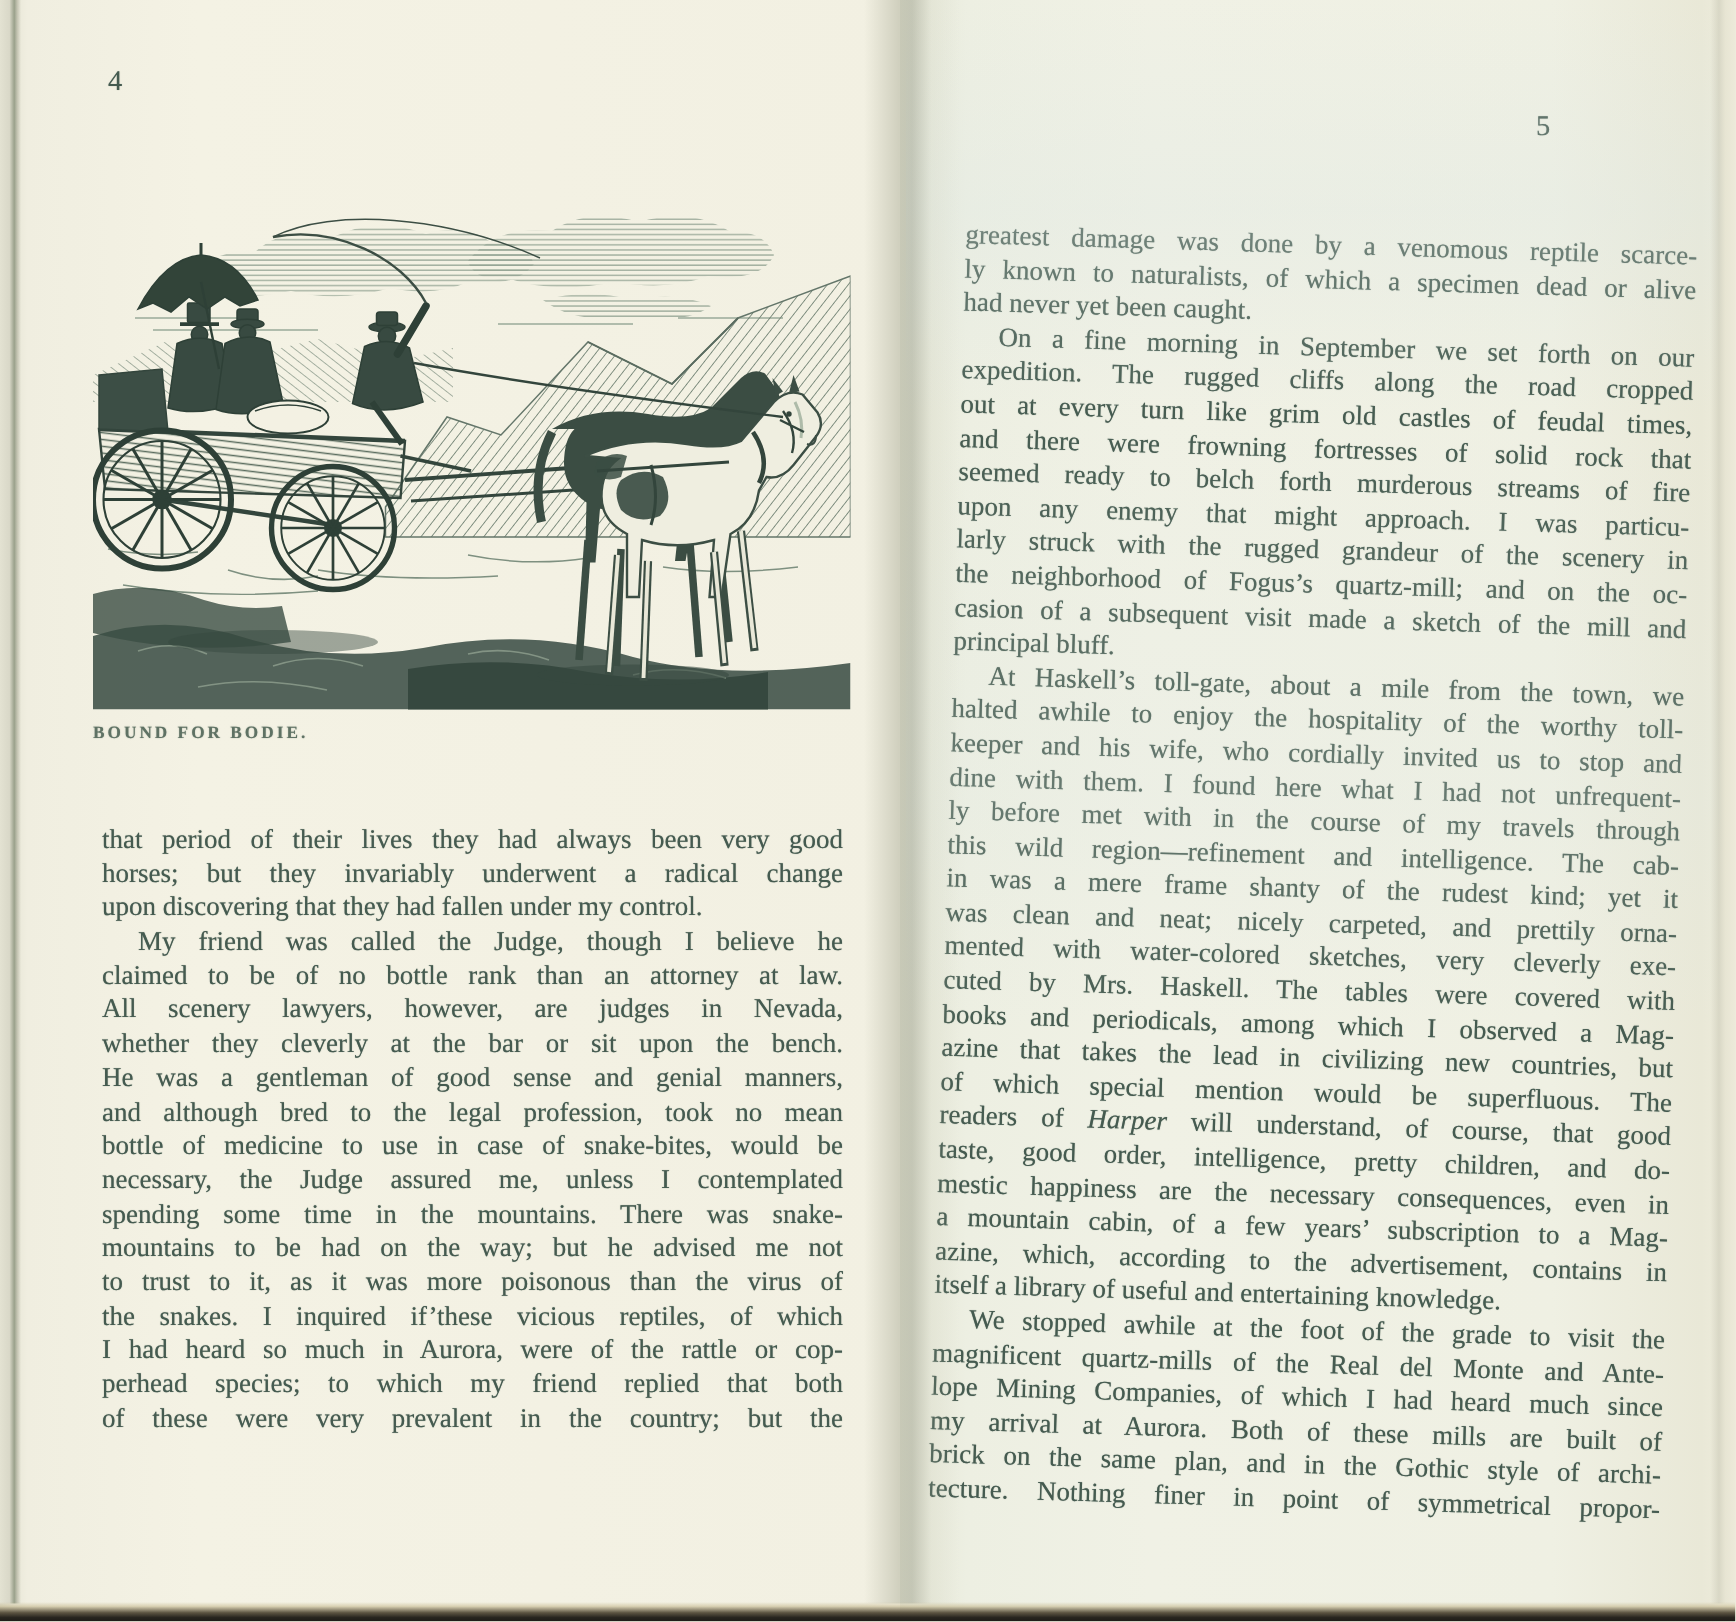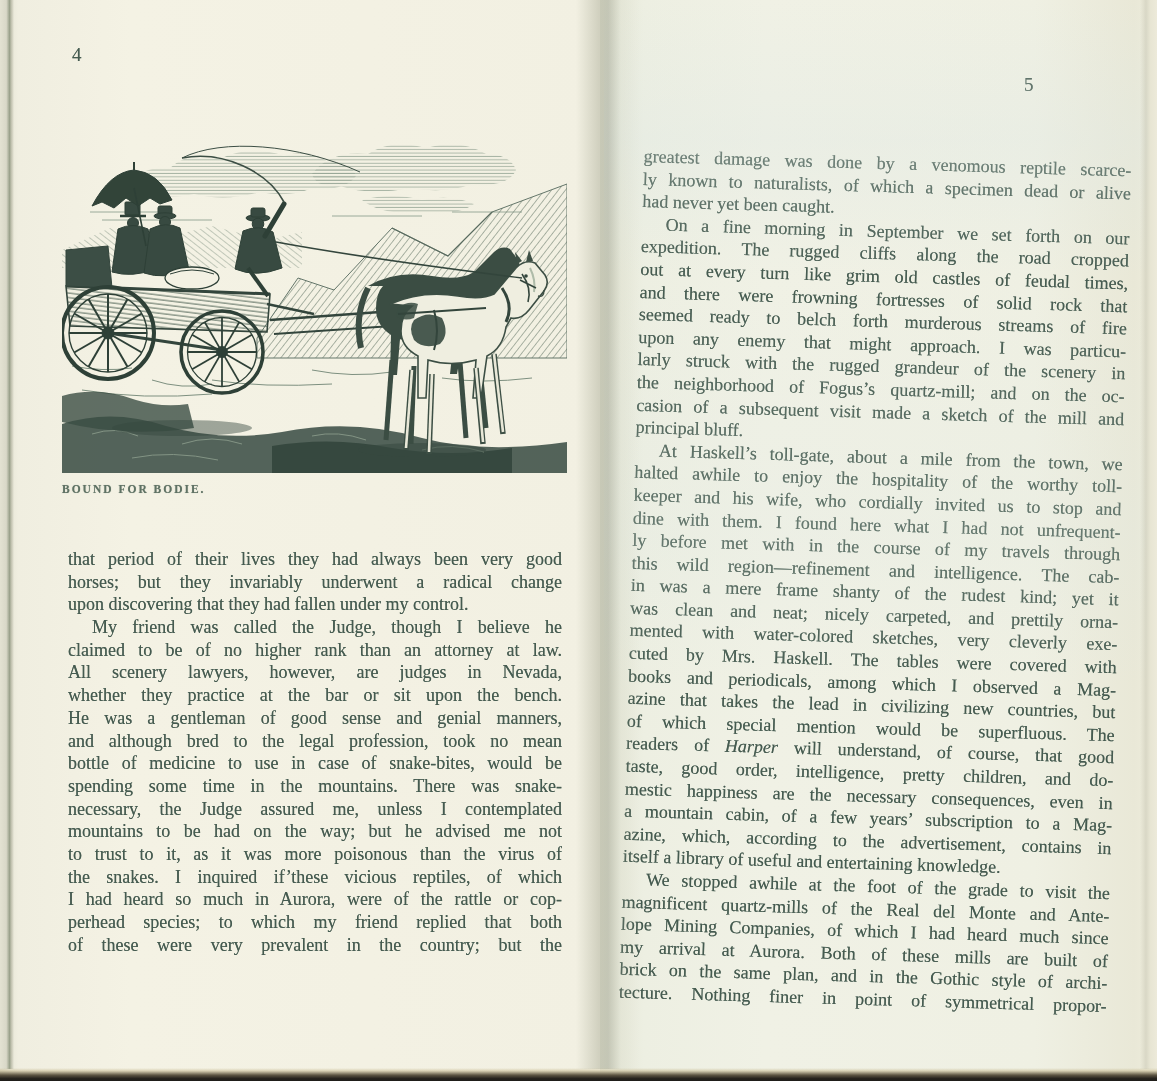--- a/index.html
+++ b/index.html
@@ -226,28 +226,28 @@
     </svg>
   </div>
 
   <div class="caption">BOUND FOR BODIE.</div>
 
   <div class="text text-left">
       <div class="tl">that period of their lives they had always been very good</div>
       <div class="tl">horses; but they invariably underwent a radical change</div>
       <div class="tl pend">upon discovering that they had fallen under my control.</div>
       <div class="tl ind">My friend was called the Judge, though I believe he</div>
-      <div class="tl">claimed to be of no higher rank than an attorney at law.</div>
+      <div class="tl">claimed to be of no bottle rank than an attorney at law.</div>
       <div class="tl">All scenery lawyers, however, are judges in Nevada,</div>
-      <div class="tl">whether they practice at the bar or sit upon the bench.</div>
+      <div class="tl">whether they cleverly at the bar or sit upon the bench.</div>
       <div class="tl">He was a gentleman of good sense and genial manners,</div>
       <div class="tl">and although bred to the legal profession, took no mean</div>
       <div class="tl">bottle of medicine to use in case of snake-bites, would be</div>
+      <div class="tl">necessary, the Judge assured me, unless I contemplated</div>
       <div class="tl">spending some time in the mountains. There was snake-</div>
-      <div class="tl">necessary, the Judge assured me, unless I contemplated</div>
       <div class="tl">mountains to be had on the way; but he advised me not</div>
       <div class="tl">to trust to it, as it was more poisonous than the virus of</div>
       <div class="tl">the snakes. I inquired if’these vicious reptiles, of which</div>
       <div class="tl">I had heard so much in Aurora, were of the rattle or cop-</div>
       <div class="tl">perhead species; to which my friend replied that both</div>
       <div class="tl">of these were very prevalent in the country; but the</div>
     </div>
 
   <div class="right-rot">
     <div class="text text-right">

